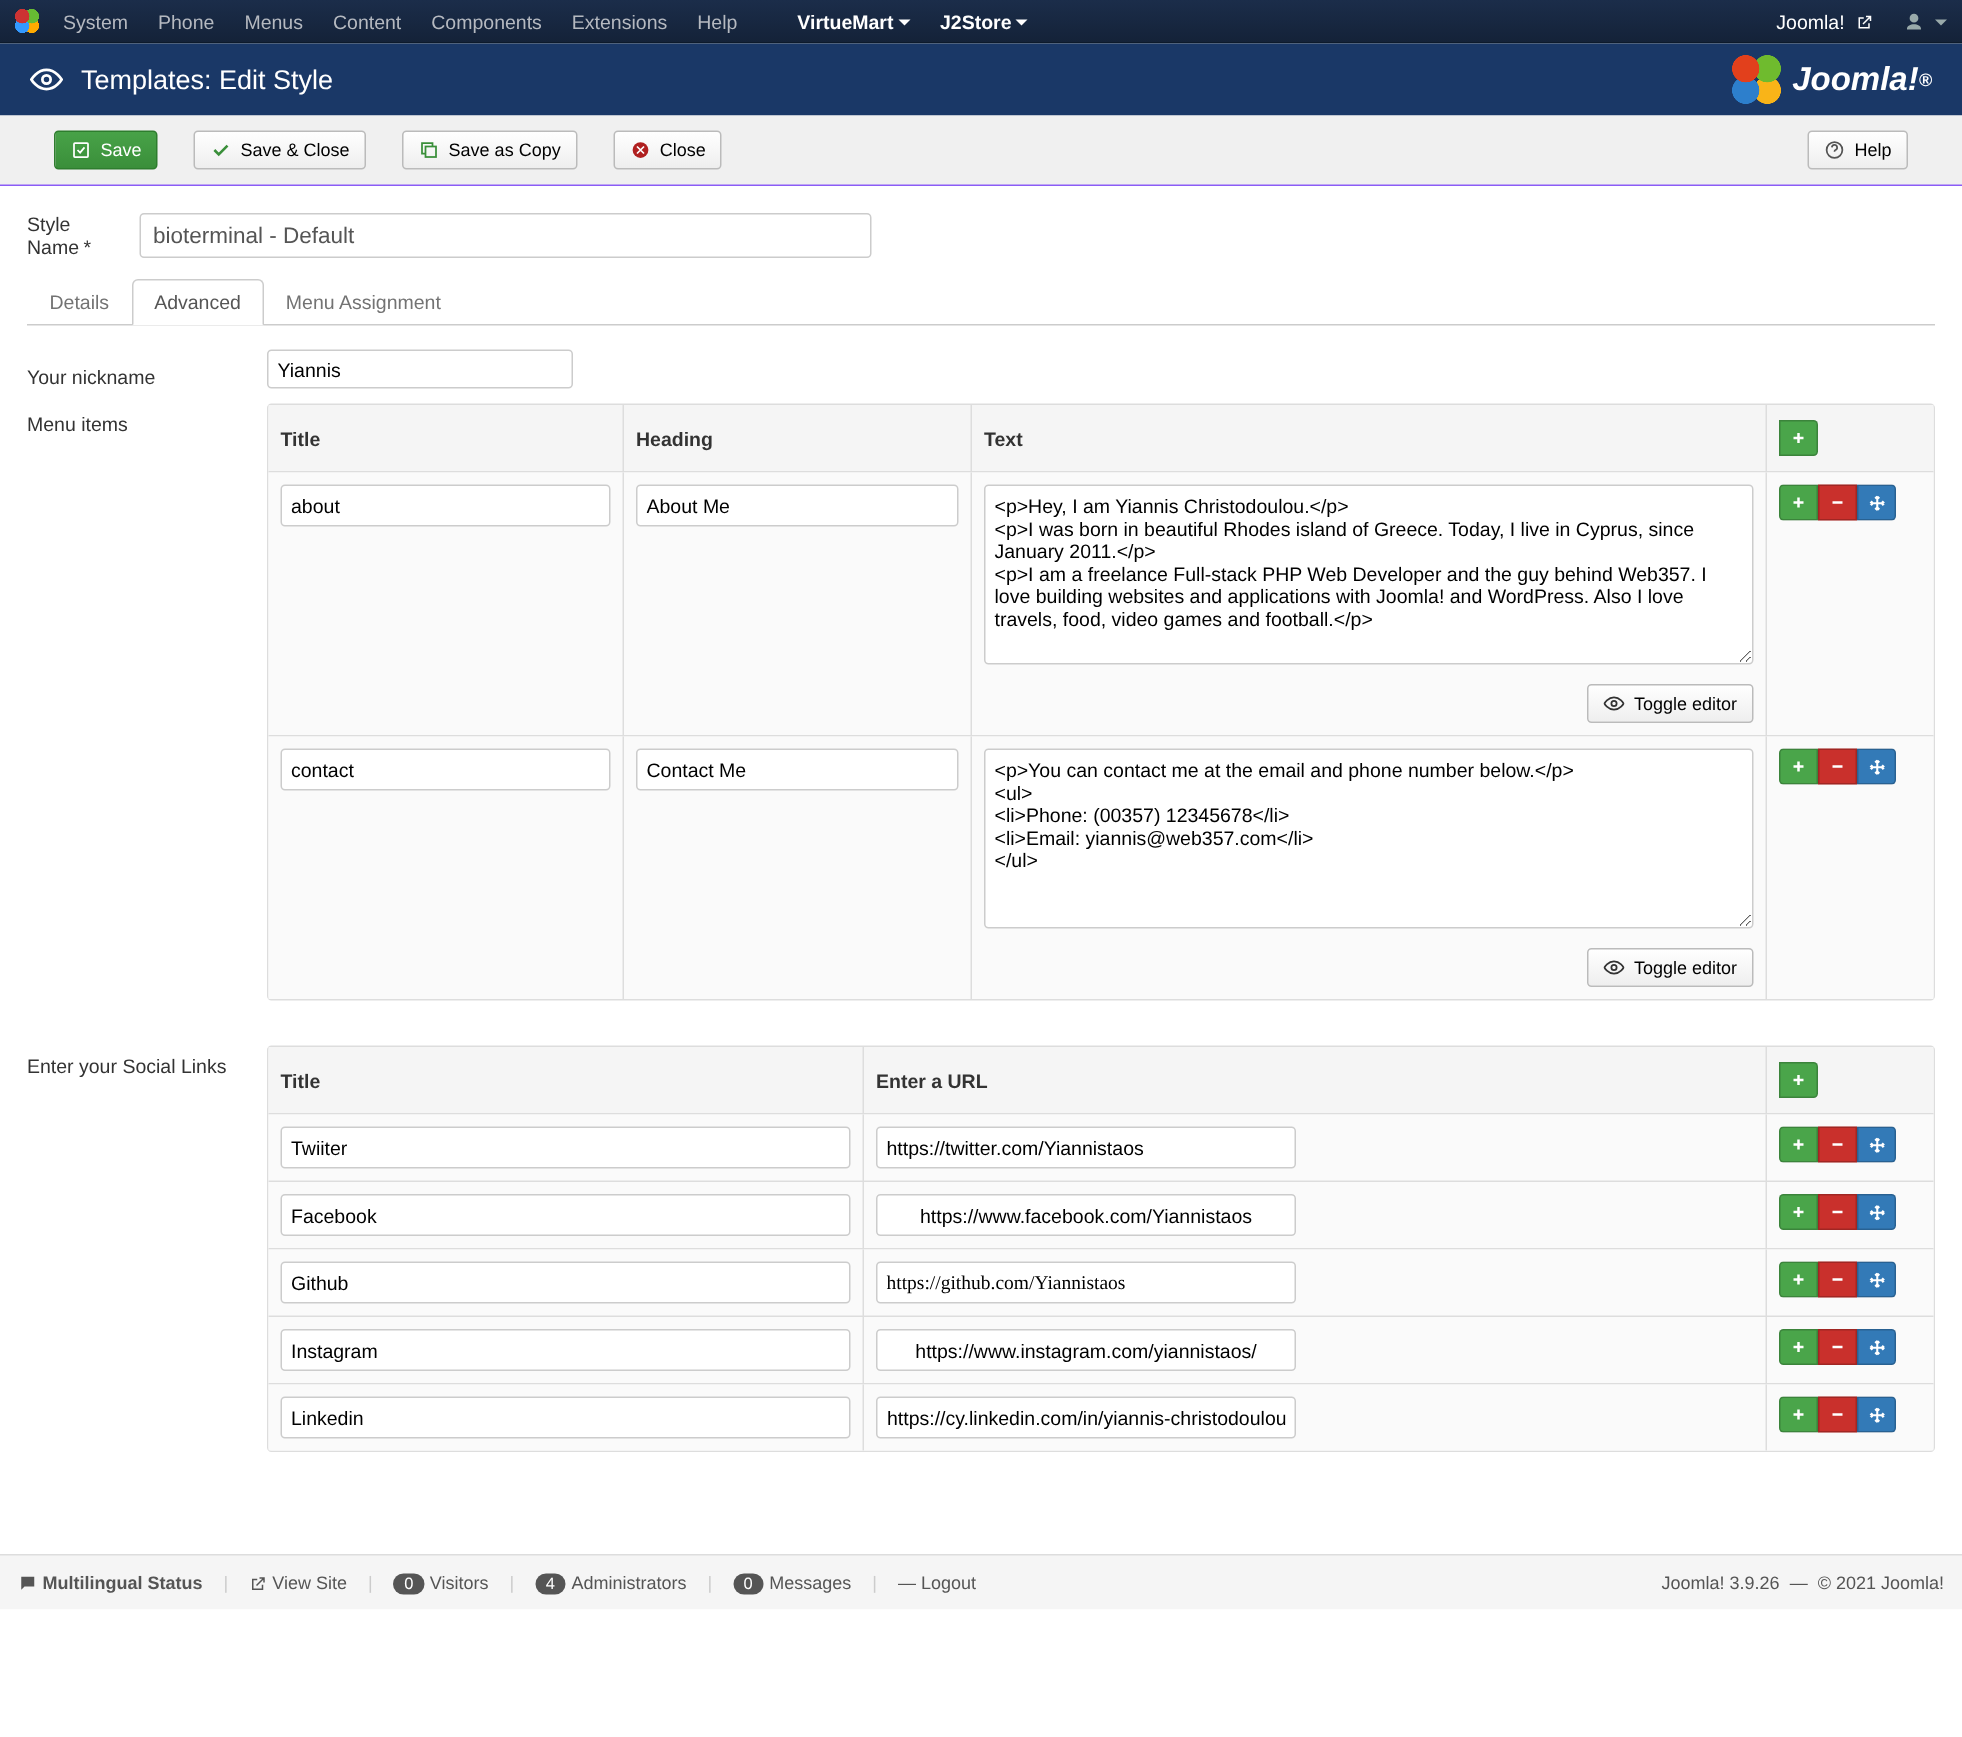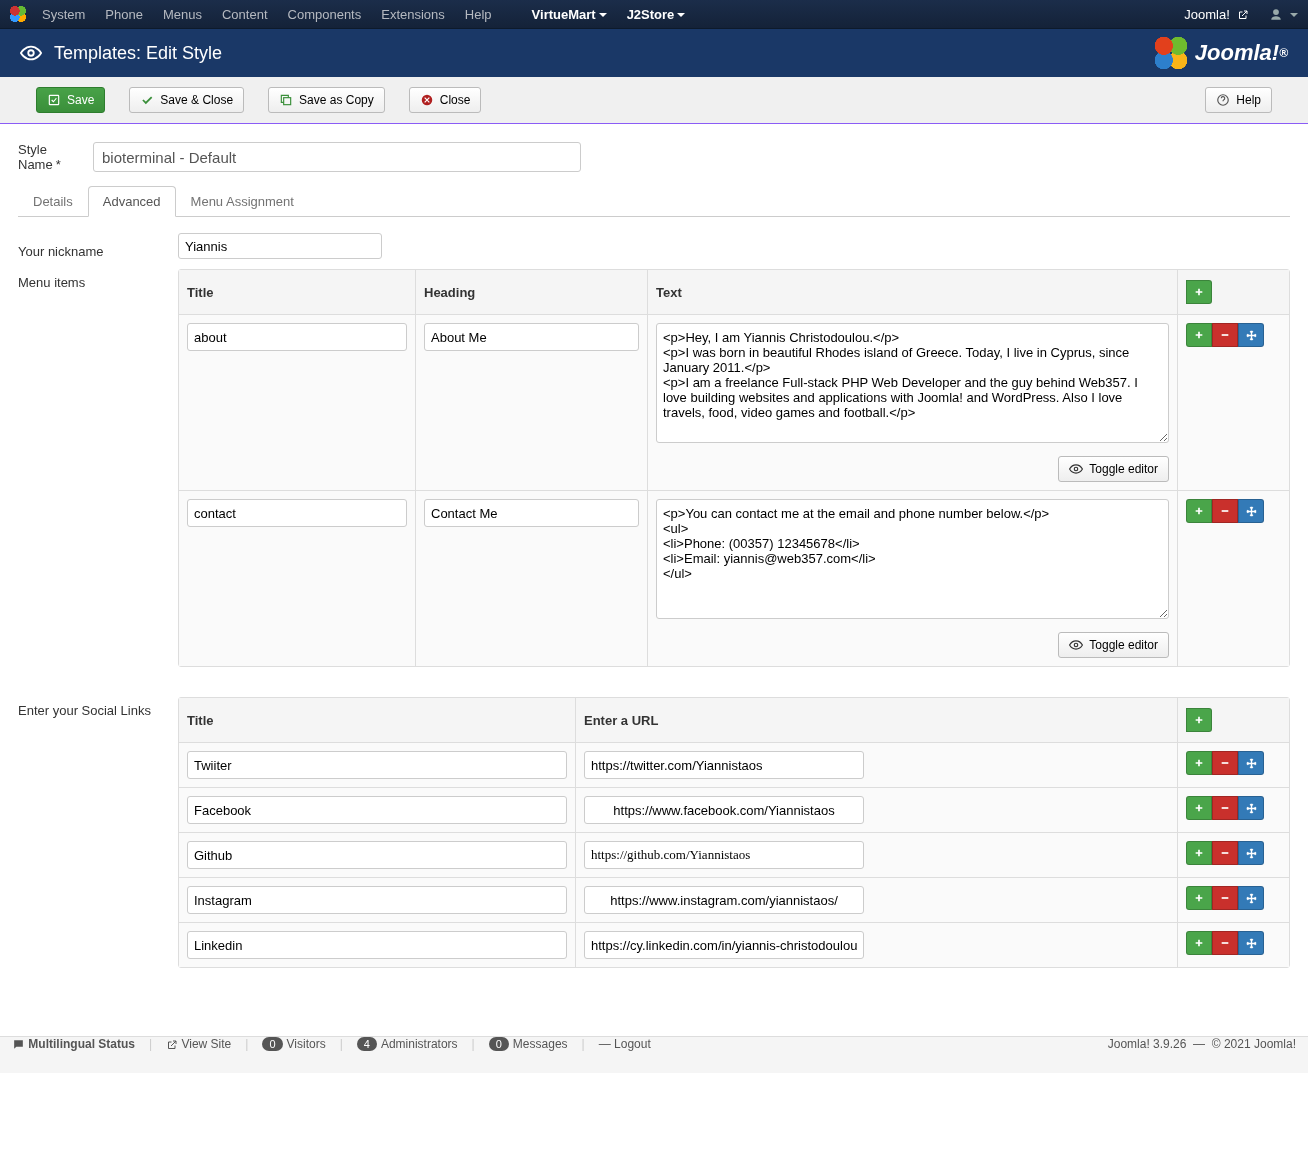--- a/index.html
+++ b/index.html
@@ -70,21 +70,21 @@
   .ib.b{background:#337ab7}
   .solo-add{border-radius:3px}
   
   .mt-title{width:220px}
   .mt-heading{width:215px}
   .mt-actions{width:95px;text-align:left}
   .sl-title{width:380px}
   .sl-url{width:auto}
   .sl-actions{width:95px}
   
-  .footer{border-top:1px solid #ddd;margin-top:40px;background:#f5f5f5;height:36px;display:flex;align-items:flex-start;padding:0 12px;font-size:12px;color:#555;gap:14px}
+  .footer{border-top:1px solid #ddd;margin-top:40px;background:#f5f5f5;height:36px;display:flex;align-items:center;padding:0 12px;font-size:12px;color:#555;gap:14px}
   .footer .sep{color:#ccc}
   .footer .badge{background:#555;color:#fff;border-radius:8px;padding:1px 7px;font-size:11px;margin-right:4px}
   .footer .spacer{flex:1}
   svg{display:inline-block;vertical-align:middle}
 </style>
 </head>
 <body>
 
 <div class="topnav">
   <span class="joomla-ico"></span>

